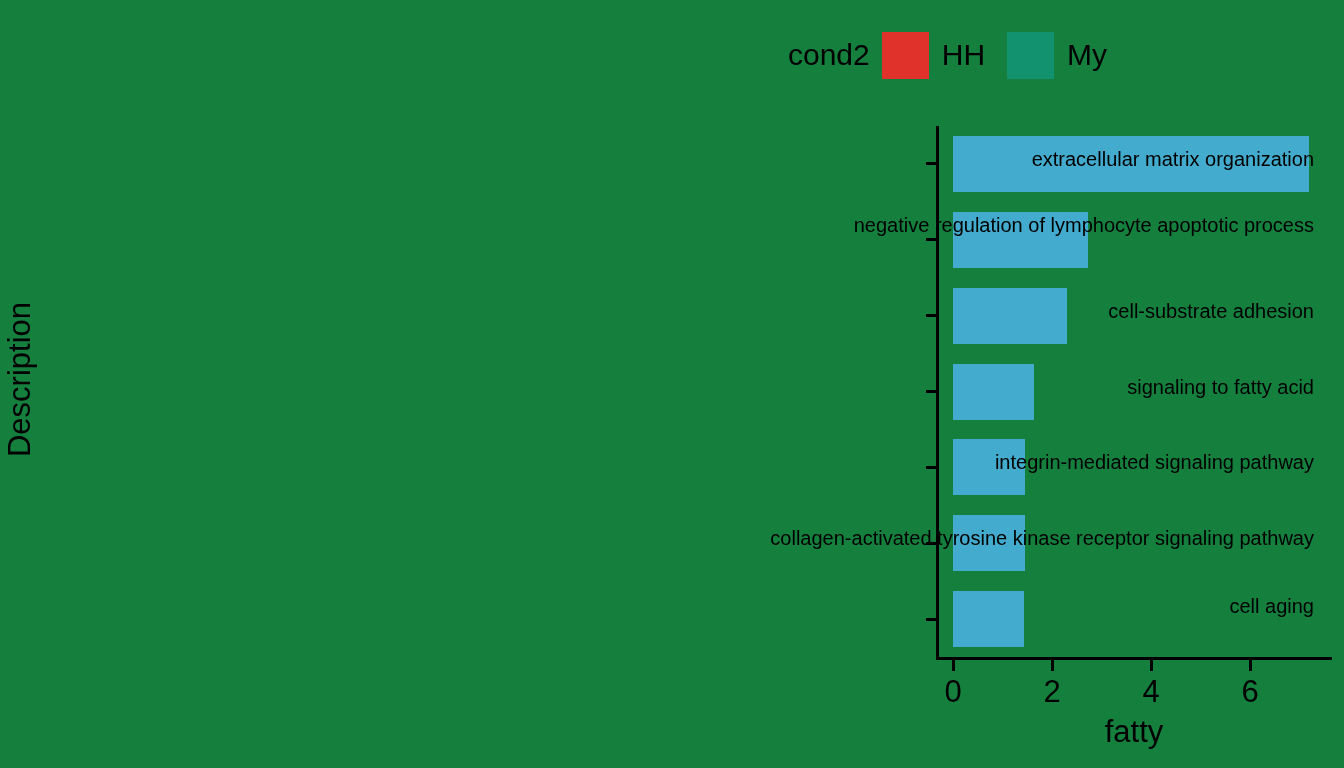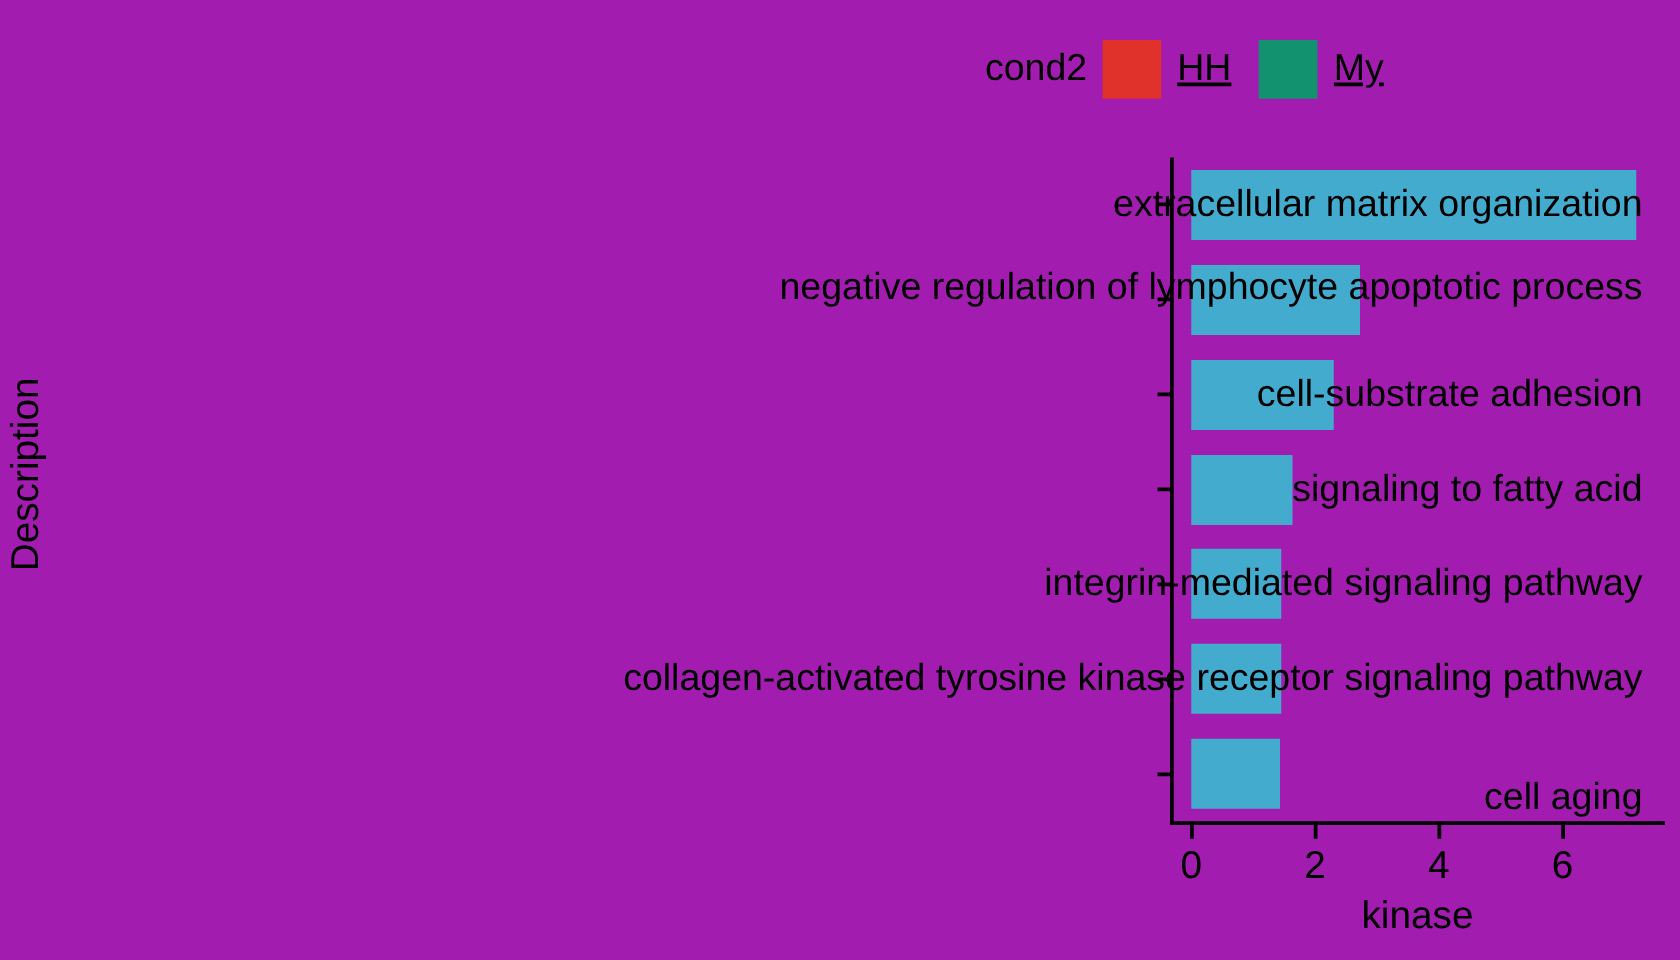--- a/index.html
+++ b/index.html
@@ -12,21 +12,21 @@
     height: 768px;
     overflow: hidden;
     font-family: "Liberation Sans", sans-serif;
     color: #000000;
   }
 
   #root {
     position: relative;
     width: 1344px;
     height: 768px;
-    background: #a21caf;
+    background: #15803d;
   }
 
   
   .legend {
     position: absolute;
     left: 788px;
     top: 24px;
     height: 62px;
     display: flex;
     align-items: center;
@@ -36,21 +36,20 @@
     font-size: 30px;
     line-height: 1;
     color: #000;
     margin-right: 12px;
     letter-spacing: 0px;
   }
   .legend-item {
     display: flex;
     align-items: center;
     margin-right: 0px;
-    text-decoration: underline;
   }
   .legend-swatch {
     width: 47px;
     height: 47px;
     display: block;
     flex: 0 0 auto;
   }
   .legend-label {
     font-size: 30px;
     line-height: 1;
@@ -130,21 +129,21 @@
   .ytick {
     position: absolute;
     left: -10px;
     width: 10px;
     height: 3px;
     background: #000;
   }
   .ytick-label {
     position: absolute;
     right: 18px;
-    font-size: 30px;
+    font-size: 20px;
     line-height: 1;
     white-space: nowrap;
     color: #000;
     text-align: right;
   }
 
   .xtick {
     position: absolute;
     top: 534px;
     width: 3px;
@@ -228,29 +227,29 @@
         <div class="ytick-label" style="top: 89px;">negative regulation of lymphocyte apoptotic process</div>
         <div class="ytick" style="top: 188.143px;"></div>
         <div class="ytick-label" style="top: 174.643px;">cell-substrate adhesion</div>
         <div class="ytick" style="top: 264px;"></div>
         <div class="ytick-label" style="top: 250.5px;">signaling to fatty acid</div>
         <div class="ytick" style="top: 339.857px;"></div>
         <div class="ytick-label" style="top: 326.357px; text-align: center;">integrin-mediated signaling pathway</div>
         <div class="ytick" style="top: 415.714px;"></div>
         <div class="ytick-label" style="top: 402.214px;">collagen-activated tyrosine kinase receptor signaling pathway</div>
         <div class="ytick" style="top: 491.571px;"></div>
-        <div class="ytick-label" style="top: 497px;">cell aging</div>
+        <div class="ytick-label" style="top: 470px;">cell aging</div>
       </div>
     <div id="xticks">
         <div class="xtick" style="left: 15.5px;"></div>
         <div class="xtick-label" style="left: 17px;">0</div>
         <div class="xtick" style="left: 114.5px;"></div>
         <div class="xtick-label" style="left: 116px;">2</div>
         <div class="xtick" style="left: 213.5px;"></div>
         <div class="xtick-label" style="left: 215px;">4</div>
         <div class="xtick" style="left: 312.5px;"></div>
         <div class="xtick-label" style="left: 314px;">6</div>
       </div>
   </div>
 
-  <div class="x-axis-title">kinase</div>
+  <div class="x-axis-title">fatty</div>
 
 </div>
 
 </body></html>

